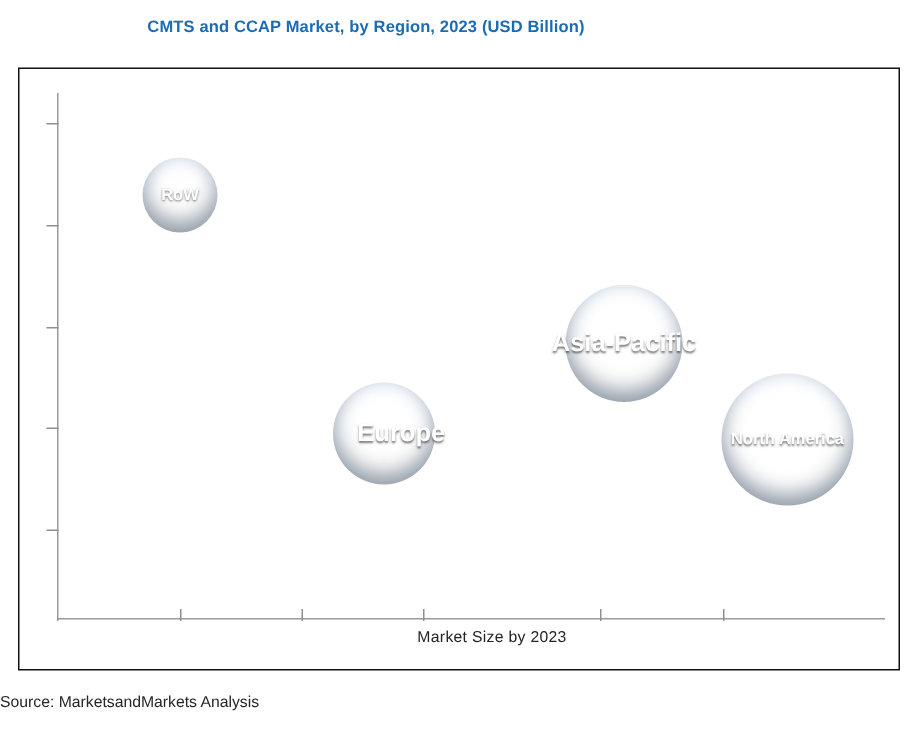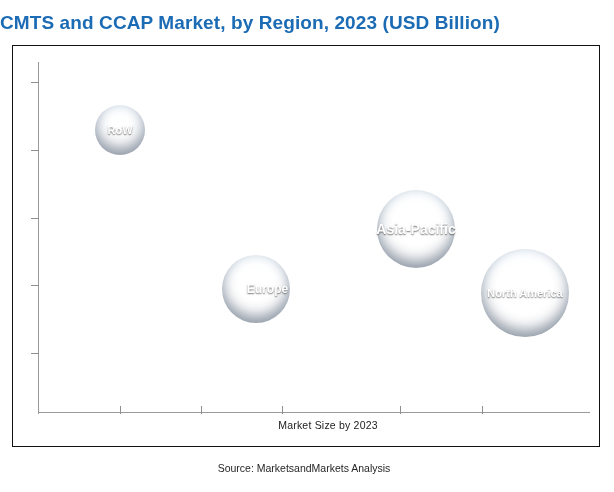--- a/index.html
+++ b/index.html
@@ -22,21 +22,21 @@
     height: 492px;
   }
 
   
   .chart-title {
     position: absolute;
     left: 0;
     top: 12px;
     width: 488px;
     text-align: center;
-    font-size: 19px;
+    font-size: 11px;
     font-weight: bold;
     color: #1B6BB5;
     letter-spacing: 0.1px;
     white-space: nowrap;
   }
 
   
   .plot-frame {
     position: absolute;
     left: 12px;
@@ -118,21 +118,20 @@
     text-shadow: 0 1px 1.5px rgba(0,0,0,0.55);
     pointer-events: none;
   }
 
   
   .source-note {
     position: absolute;
     left: 0;
     top: 462px;
     width: 608px;
-    text-align: center;
     font-size: 10.5px;
     color: #262626;
     white-space: nowrap;
   }
 </style>
 </head>
 <body>
 
 <div id="chart-root">
 
@@ -156,24 +155,24 @@
       <div class="tick-x" style="left: 482px;"></div>
     </div>
 
   <div class="axis-label-x">Market Size by 2023</div>
 
   <div id="bubble-layer">
       <div class="bubble" style="left: 95px; top: 105px; width: 50px; height: 50px;">
         <span class="bubble-label" style="font-size: 11px;">RoW</span>
       </div>
       <div class="bubble" style="left: 222px; top: 255px; width: 68px; height: 68px;">
-        <span class="bubble-label" style="font-size: 12px; margin-left: 23px;">Europe</span>
+        <span class="bubble-label" style="font-size: 17px; margin-left: 23px;">Europe</span>
       </div>
       <div class="bubble" style="left: 377px; top: 190px; width: 78px; height: 78px;">
-        <span class="bubble-label" style="font-size: 14px;">Asia-Pacific</span>
+        <span class="bubble-label" style="font-size: 17px;">Asia-Pacific</span>
       </div>
       <div class="bubble" style="left: 481px; top: 249px; width: 88px; height: 88px;">
         <span class="bubble-label" style="font-size: 11px;">North America</span>
       </div>
     </div>
 
   <div class="source-note">Source: MarketsandMarkets Analysis</div>
 
 </div>
 

